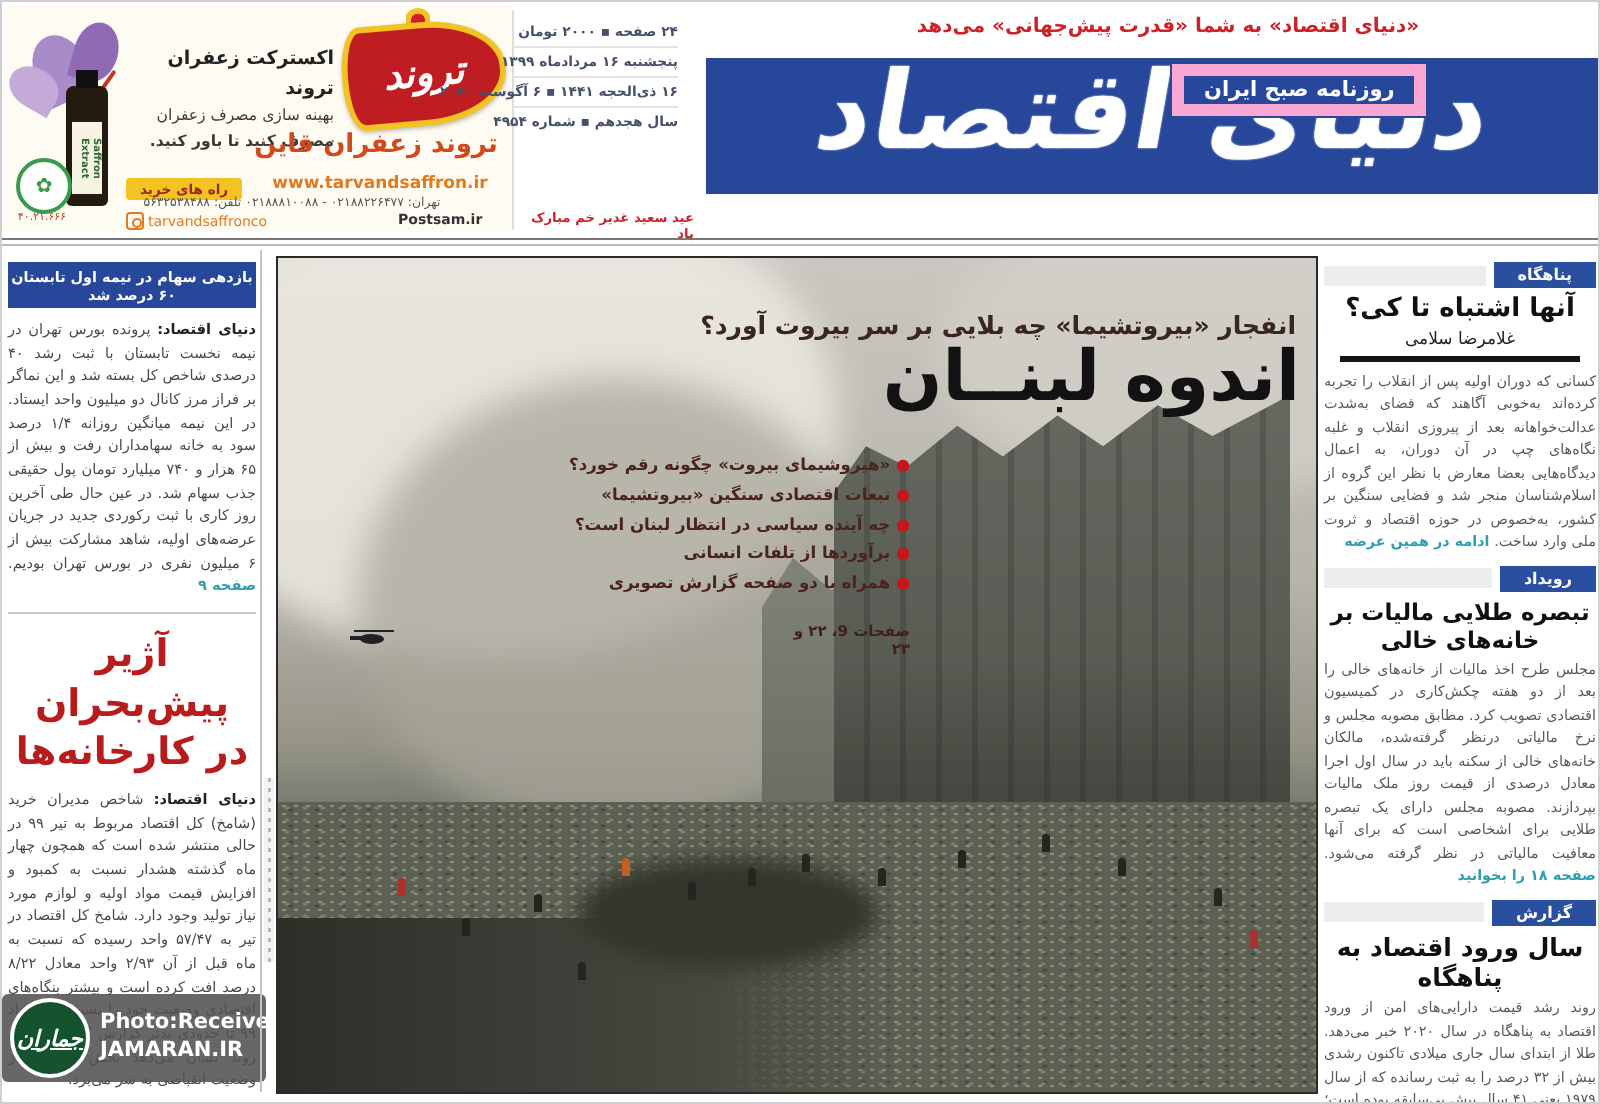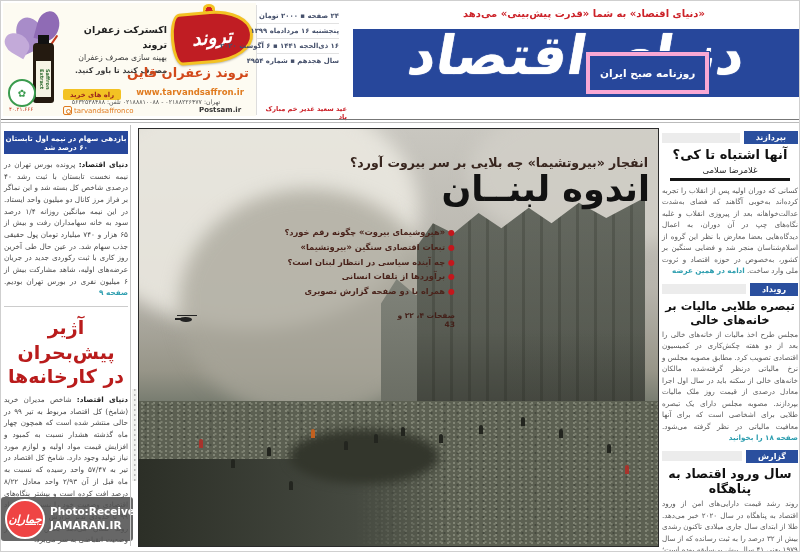--- a/index.html
+++ b/index.html
@@ -39,34 +39,34 @@
   
   .dateblock{left:256px;top:8px;width:82px;}
   .daterow{font-size:6.9px;font-weight:bold;color:#45506b;text-align:right;padding:3px 0;border-bottom:1px solid #e2e2e2;white-space:nowrap;}
   .daterow:last-child{border-bottom:none;}
   .greeting{left:256px;top:104px;width:90px;font-size:6.6px;font-weight:bold;color:#cc2229;text-align:right;}
   
   .mastband{left:352px;top:28px;width:448px;height:68px;background:#27479b;}
   .masttitle{left:352px;top:-6px;width:448px;height:120px;display:flex;align-items:center;justify-content:center;
         color:#fff;font-size:54px;font-weight:bold;transform:skewX(-10deg);text-shadow:0 0 1px #fff;white-space:nowrap;}
   .mastslogan{left:418px;top:7px;width:330px;text-align:center;color:#cc2229;font-size:10px;font-weight:bold;}
-  .mastsub{left:585px;top:31px;background:#27479b;border:4px solid #f9a8d4;color:#fff;font-size:10.5px;font-weight:bold;
-        padding:11px 10px;box-shadow:0 0 0 1px #27479b;margin-top:20px;}
+  .mastsub{left:585px;top:31px;background:#27479b;border:6px solid #f9a8d4;color:#fff;font-size:10.5px;font-weight:bold;
+        padding:1px 10px;box-shadow:0 0 0 1px #27479b;}
   
   .leftcol{left:3px;top:124px;width:124px;}
   .kicker{background:#27479b;color:#fff;font-size:7.2px;font-weight:bold;text-align:center;padding:2.5px 1px;margin:6px 0 4px;}
   .bigh{font-size:21px;line-height:1.25;font-weight:bold;color:#0d0d0d;text-align:center;letter-spacing:-0.5px;}
   .bigh2{font-size:19px;line-height:1.3;font-weight:bold;color:#b91c1c;text-align:center;margin-top:8px;}
   .bodytxt{font-size:7.3px;color:#4a4a4a;text-align:justify;line-height:1.6;margin-top:5px;}
   .lead{font-weight:bold;color:#222;}
   .plink{color:#2f9fb0;font-weight:bold;}
   .lsep{border-top:1px solid #ccc;margin:7px 0 2px;}
   
   .wm{left:0;top:496px;width:132px;height:44px;background:rgba(82,82,82,.88);border-radius:3px;display:flex;align-items:center;direction:ltr;padding:0 4px;box-sizing:border-box;}
-  .wm-logo{width:36px;height:36px;border-radius:50%;background:#ef4444;border:2px solid #fff;color:#fff;display:flex;align-items:center;justify-content:center;
+  .wm-logo{width:36px;height:36px;border-radius:50%;background:#14532d;border:2px solid #fff;color:#fff;display:flex;align-items:center;justify-content:center;
         font-size:11px;font-weight:bold;font-style:italic;flex:none;text-decoration:underline;}
   .wm-tx{color:#fff;font-weight:bold;font-size:10.5px;line-height:1.3;margin-left:5px;white-space:nowrap;direction:ltr;}
   .vline{left:129px;top:124px;width:1px;height:421px;background:#c4c4c4;}
   .creditstrip{left:131px;top:388px;width:5px;height:92px;background:#f2f2f0;
         background-image:repeating-linear-gradient(180deg,#b9b9b9 0 2px,transparent 2px 5px);background-size:1.5px 100%;background-repeat:no-repeat;background-position:center;}
   
   .photo{left:137px;top:127px;width:521px;height:419px;border:1.5px solid #2b2b2b;box-sizing:border-box;overflow:hidden;
         background:linear-gradient(180deg,#c9c7c0 0%,#b7b4ac 38%,#979588 58%,#757a6e 66%,#5f6357 78%,#565a4e 100%);}
   .smoke{position:absolute;border-radius:50%;filter:blur(9px);}
   .silo{position:absolute;left:278px;top:66px;width:228px;height:256px;
@@ -141,21 +141,21 @@
   <div class="ab dateblock">
     <div class="daterow">۲۴ صفحه ▪ ۲۰۰۰ تومان</div>
     <div class="daterow">پنجشنبه ۱۶ مردادماه ۱۳۹۹</div>
     <div class="daterow">۱۶ ذی‌الحجه ۱۴۴۱ ▪ ۶ آگوست ۲۰۲۰</div>
     <div class="daterow">سال هجدهم ▪ شماره ۴۹۵۴</div>
   </div>
   <div class="ab greeting">عید سعید غدیر خم مبارک باد</div>
 
   <div class="ab mastband"></div>
   <div class="ab masttitle">دنیای اقتصاد</div>
-  <div class="ab mastslogan">«دنیای اقتصاد» به شما «قدرت پیش‌بینی» می‌دهد</div>
+  <div class="ab mastslogan">«دنیای اقتصاد» به شما «قدرت پیش‌جهانی» می‌دهد</div>
   <div class="ab mastsub">روزنامه صبح ایران</div>
 
   <div class="ab toprule"></div>
 
   <div class="ab leftcol">
     <div class="kicker">بازدهی سهام در نیمه اول تابستان ۶۰ درصد شد</div>
     <div class="bodytxt">
       <span class="lead">دنیای اقتصاد:</span><span> پرونده بورس تهران در نیمه نخست تابستان با ثبت رشد ۴۰ درصدی شاخص کل بسته شد و این نماگر بر فراز مرز کانال دو میلیون واحد ایستاد. در این نیمه میانگین روزانه ۱/۴ درصد سود به خانه سهامداران رفت و بیش از ۶۵ هزار و ۷۴۰ میلیارد تومان پول حقیقی جذب سهام شد. در عین حال طی آخرین روز کاری با ثبت رکوردی جدید در جریان عرضه‌های اولیه، شاهد مشارکت بیش از ۶ میلیون نفری در بورس تهران بودیم.</span>
       <span class="plink">صفحه ۹</span>
     </div>
@@ -216,27 +216,27 @@
 
     <div class="ph-kicker">انفجار «بیروتشیما» چه بلایی بر سر بیروت آورد؟</div>
     <div class="ph-head">اندوه لبنــان</div>
     <div class="ph-bullets">
       <div class="b"><span class="dot">●</span> <span>«هیروشیمای بیروت» چگونه رقم خورد؟</span></div>
       <div class="b"><span class="dot">●</span> <span>تبعات اقتصادی سنگین «بیروتشیما»</span></div>
       <div class="b"><span class="dot">●</span> <span>چه آینده سیاسی در انتظار لبنان است؟</span></div>
       <div class="b"><span class="dot">●</span> <span>برآوردها از تلفات انسانی</span></div>
       <div class="b"><span class="dot">●</span> <span>همراه با دو صفحه گزارش تصویری</span></div>
     </div>
-    <div class="ph-pages">صفحات ۴، ۲۲ و 43</div>
+    <div class="ph-pages">صفحات 9، ۲۲ و ۲۳</div>
   </div>
 
   <div class="ab sidebar">
 
     <div class="stab">
-      <span class="lbl">بپردازند</span>
+      <span class="lbl">پناهگاه</span>
       <span class="ext"></span>
     </div>
     <div class="stitle">آنها اشتباه تا کی؟</div>
     <div class="sauthor">غلامرضا سلامی</div>
     <div class="srule"></div>
     <div class="sbody">
       <span>کسانی که دوران اولیه پس از انقلاب را تجربه کرده‌اند به‌خوبی آگاهند که فضای به‌شدت عدالت‌خواهانه بعد از پیروزی انقلاب و غلبه نگاه‌های چپ در آن دوران، به اعمال دیدگاه‌هایی بعضا معارض با نظر این گروه از اسلام‌شناسان منجر شد و فضایی سنگین بر کشور، به‌خصوص در حوزه اقتصاد و ثروت ملی وارد ساخت.</span>
       <span class="plink">ادامه در همین عرضه</span>
     </div>
 

